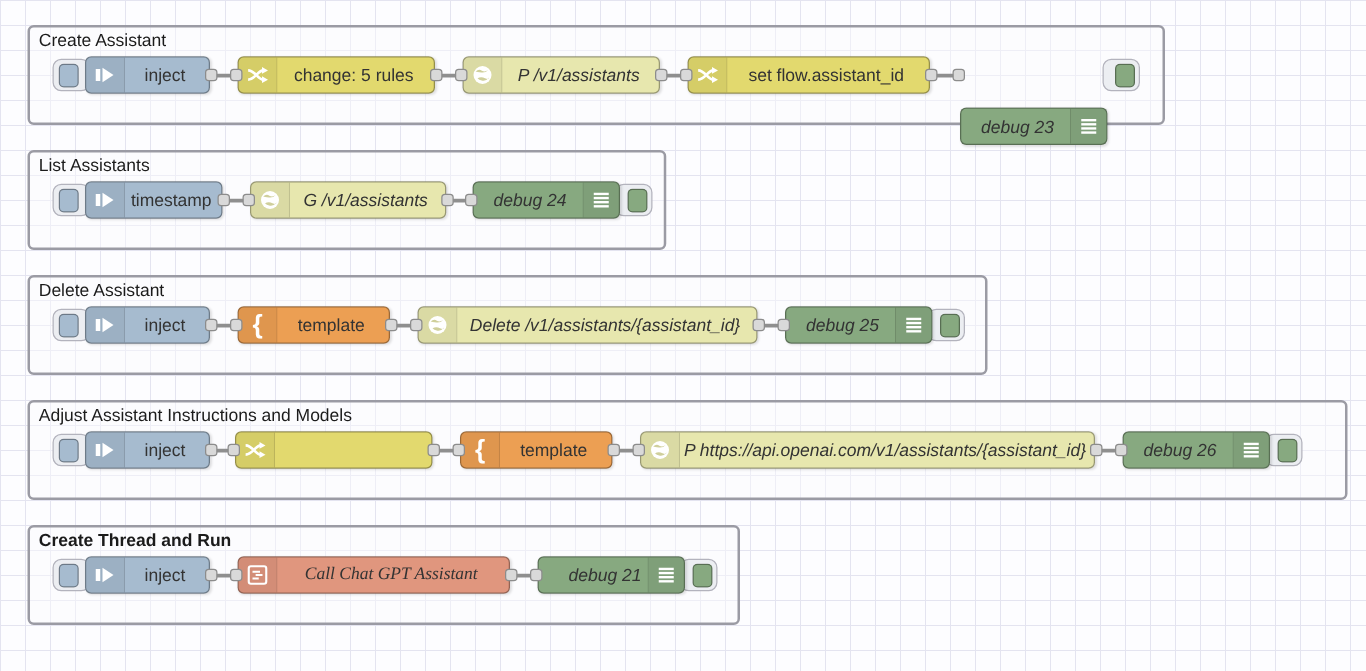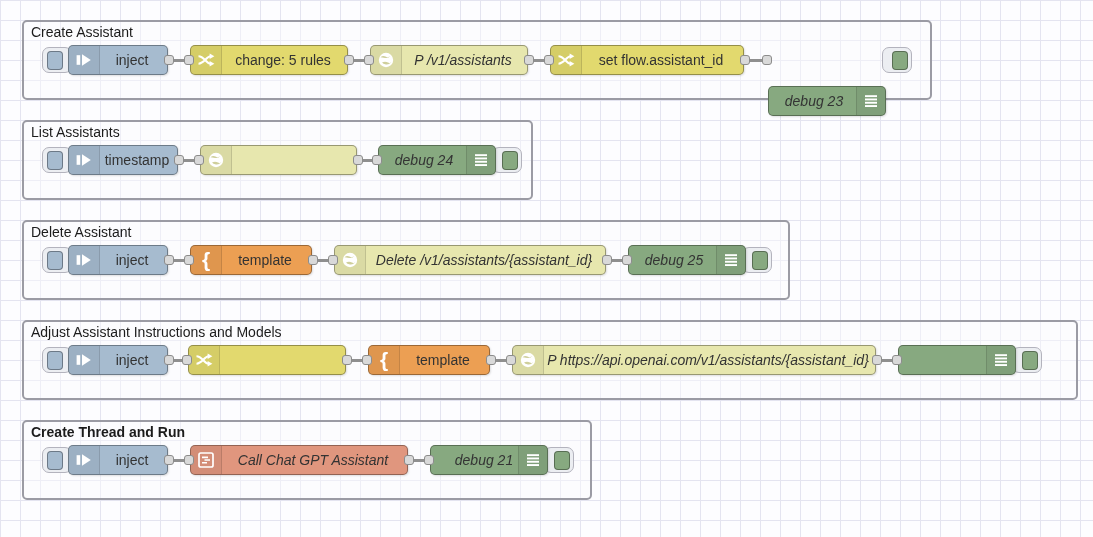--- a/index.html
+++ b/index.html
@@ -139,20 +139,21 @@
     <div class="port" style="left: 174px; top: 155px;"></div>
     <div class="wire" style="left: 178px; top: 158.5px; width: 22px;"></div>
     <div class="node" style="left: 200px; top: 145px; width: 157px; background: rgb(231, 231, 174);">
       <div class="icon-region left">
         <svg viewBox="0 0 20 20">
           <circle cx="10" cy="10" r="7.2" fill="#fff"></circle>
           <path d="M4.5 7.2 Q7 5 9.5 6.5 T14.5 6 Q12.5 8.5 9 8 T4.5 7.2 Z" fill="#cfcf9b"></path>
           <path d="M6 12.5 Q9 11 12 12.5 T15.2 12 Q13 15 10 14.5 T6 12.5 Z" fill="#cfcf9b"></path>
         </svg>
       </div>
+      <div class="node-label italic" style="left: 30px; right: 2px;">G /v1/assistants</div>
     </div>
     <div class="port" style="left: 194px; top: 155px;"></div>
     <div class="port" style="left: 353px; top: 155px;"></div>
     <div class="wire" style="left: 357px; top: 158.5px; width: 21px;"></div>
     <div class="btn-shell" style="left: 492px; top: 147px;"></div>
     <div class="btn-inner" style="left: 502px; top: 150.5px; background: rgb(135, 169, 128);"></div>
     <div class="node" style="left: 378px; top: 145px; width: 118px; background: rgb(135, 169, 128);">
       <div class="icon-region right">
         <svg viewBox="0 0 20 20">
           <rect x="4" y="4.2" width="12" height="1.9" fill="#fff"></rect>
@@ -270,39 +271,40 @@
     <div class="btn-inner" style="left: 1022px; top: 350.5px; background: rgb(135, 169, 128);"></div>
     <div class="node" style="left: 898px; top: 345px; width: 118px; background: rgb(135, 169, 128);">
       <div class="icon-region right">
         <svg viewBox="0 0 20 20">
           <rect x="4" y="4.2" width="12" height="1.9" fill="#fff"></rect>
           <rect x="4" y="7.5" width="12" height="1.9" fill="#fff"></rect>
           <rect x="4" y="10.8" width="12" height="1.9" fill="#fff"></rect>
           <rect x="4" y="14.1" width="12" height="1.9" fill="#fff"></rect>
         </svg>
       </div>
+      <div class="node-label italic" style="left: 2px; right: 28px;">debug 26</div>
     </div>
     <div class="port" style="left: 892px; top: 355px;"></div>
     <div class="group" style="left: 22px; top: 420px; width: 570px; height: 80px; font-weight: bold;">
       <div class="group-title">Create Thread and Run</div>
     </div>
     <div class="btn-shell" style="left: 42px; top: 447px;"></div>
     <div class="btn-inner" style="left: 47px; top: 450.5px; background: rgb(166, 187, 207);"></div>
     <div class="node" style="left: 68px; top: 445px; width: 100px; background: rgb(166, 187, 207);">
       <div class="icon-region left">
         <svg viewBox="0 0 20 20">
           <rect x="2.6" y="5.2" width="3.6" height="9.6" fill="#fff"></rect>
           <path d="M8 4.2 L16.8 10 L8 15.8 Z" fill="#fff"></path>
         </svg>
       </div>
       <div class="node-label" style="left: 30px; right: 2px;">inject</div>
     </div>
     <div class="port" style="left: 164px; top: 455px;"></div>
     <div class="wire" style="left: 168px; top: 458.5px; width: 22px;"></div>
-    <div class="node" style="left: 190px; top: 445px; width: 218px; background: rgb(224, 150, 126);">
+    <div class="node" style="left: 190px; top: 445px; width: 218px; background: rgb(224, 150, 126); font-family: Liberation Serif, serif;">
       <div class="icon-region left">
         <svg viewBox="0 0 20 20" fill="none">
           <rect x="3" y="3" width="14" height="14" rx="1.8" stroke="#fff" stroke-width="1.7"></rect>
           <path d="M6 7.4 H12 M8.5 10 H14 M6 12.8 H11" stroke="#fff" stroke-width="1.6"></path>
         </svg>
       </div>
       <div class="node-label italic" style="left: 30px; right: 2px;">Call Chat GPT Assistant</div>
     </div>
     <div class="port" style="left: 184px; top: 455px;"></div>
     <div class="port" style="left: 404px; top: 455px;"></div>

